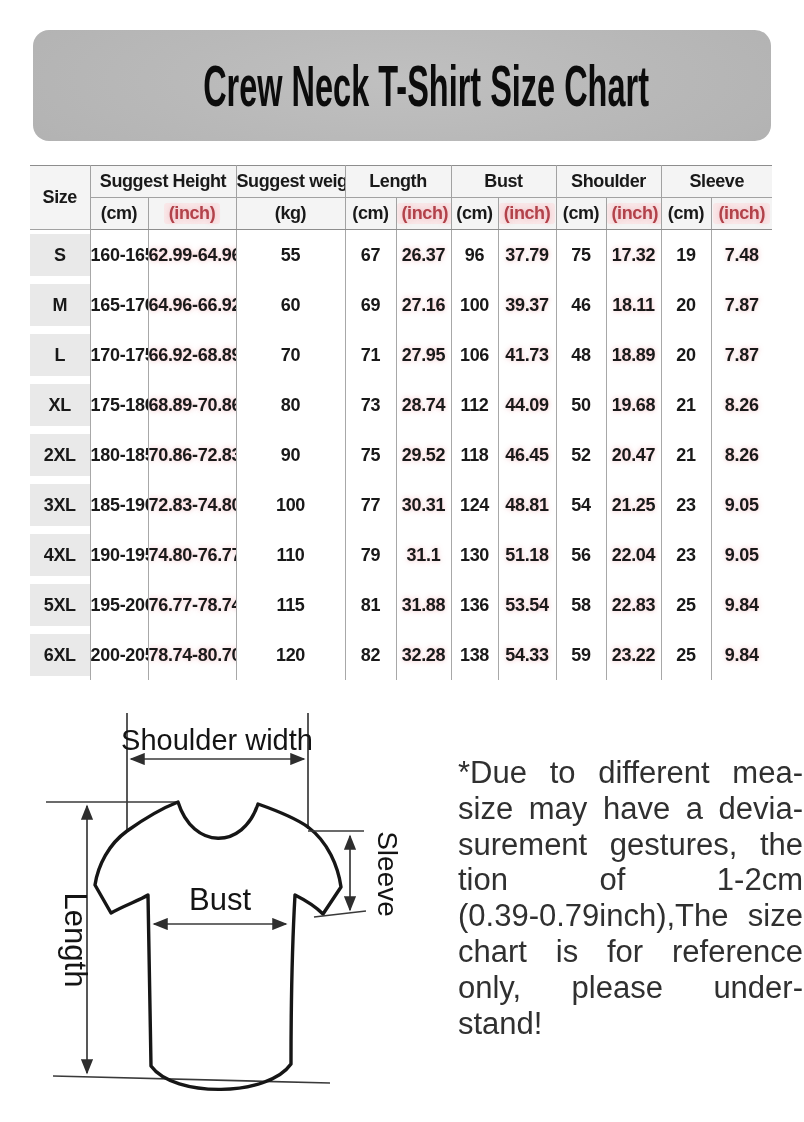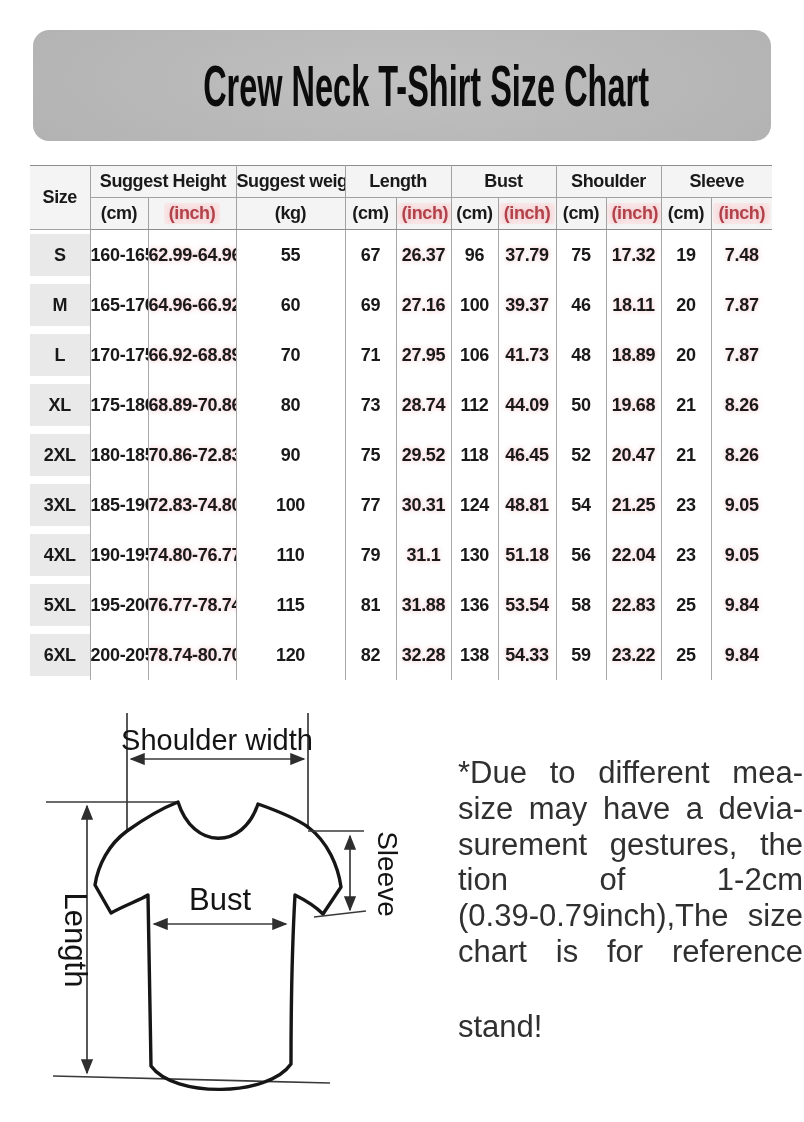--- a/index.html
+++ b/index.html
@@ -71,21 +71,21 @@
   .diagram .arrow { stroke: #3a3a3a; stroke-width: 1.7; fill: none; }
   .diagram .shirt { stroke: #161616; stroke-width: 3.4; fill: none; stroke-linejoin: round; }
 
   
   .note {
     position: absolute; left: 458px; top: 755px; width: 345px;
     font-size: 31px; line-height: 35.8px; color: #303030;
     font-weight: 400;
   }
   .note-line { text-align: justify; text-align-last: justify; }
-  .note-line.last { text-align-last: left; margin-top: 39px; }
+  .note-line.last { text-align-last: left; }
 </style>
 </head>
 <body>
 
 <div class="page">
 
   <div class="banner">
     <span class="banner-title">Crew Neck T-Shirt Size Chart</span>
   </div>
 
@@ -316,16 +316,17 @@
     <text transform="translate(368,176) rotate(90)" font-size="28" text-anchor="middle">Sleeve</text>
   </svg>
 
   <div class="note">
       <div class="note-line">*Due to different mea-</div>
       <div class="note-line">size may have a devia-</div>
       <div class="note-line">surement gestures, the</div>
       <div class="note-line">tion of 1-2cm</div>
       <div class="note-line">(0.39-0.79inch),The size</div>
       <div class="note-line">chart is for reference</div>
+      <div class="note-line">only, please under-</div>
       <div class="note-line last">stand!</div>
     </div>
 
 </div>
 
 </body></html>

